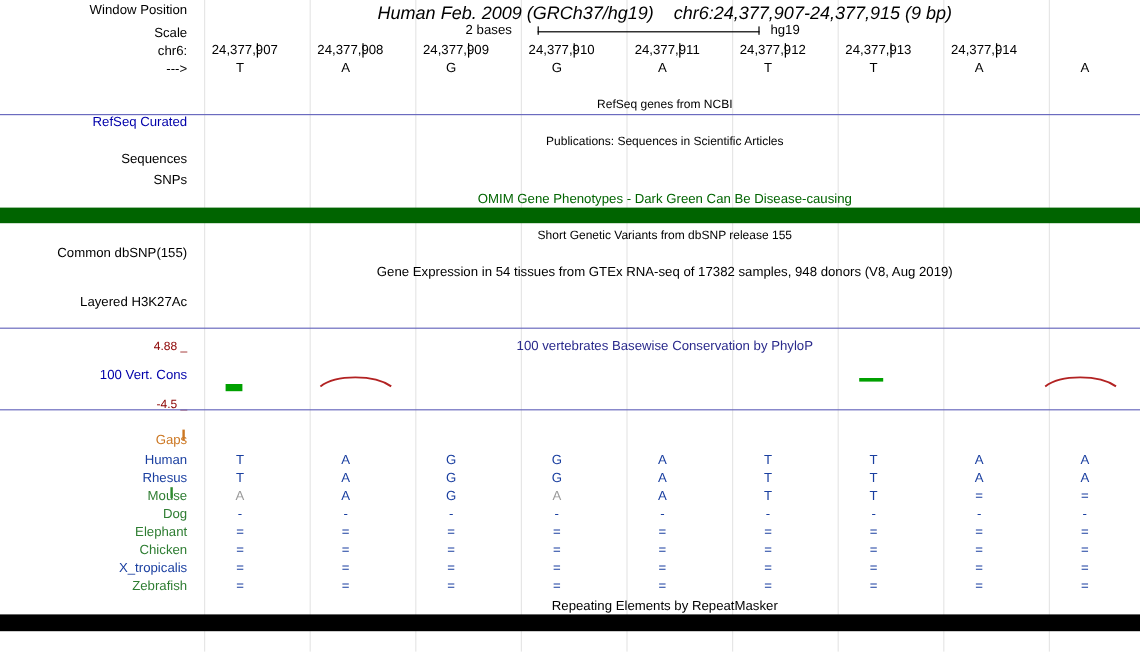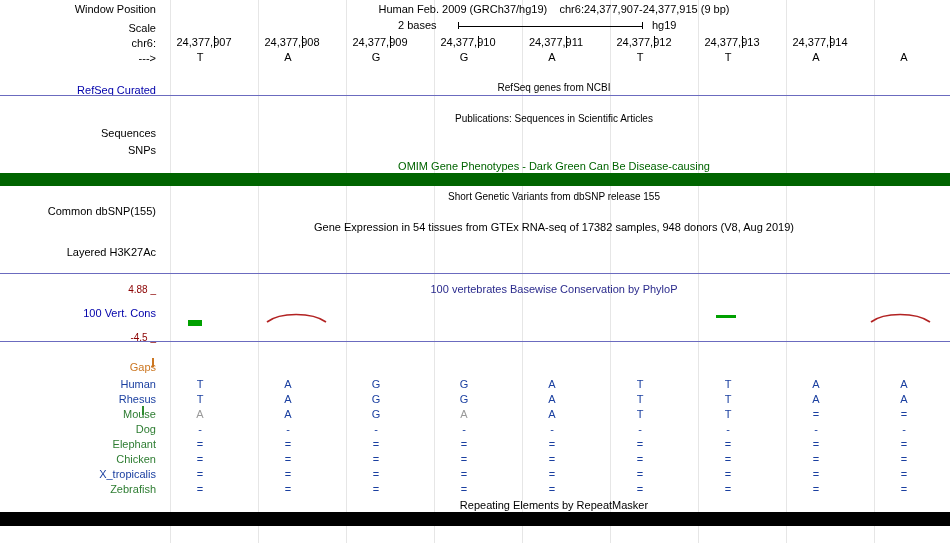--- a/index.html
+++ b/index.html
@@ -27,21 +27,21 @@
   
   .track{position:absolute;left:158px;top:0;width:792px;height:543px;}
 
   .center{position:absolute;width:100%;text-align:center;white-space:nowrap;}
 
   
   .gridline{position:absolute;top:0;width:1px;background:#e6e6e6;}
 
   .blueline{position:absolute;left:0;width:950px;height:1px;background:#6b6bbf;}
 
-  .titlebar{font-size:11px;}
+  .titlebar{font-size:15px;font-style:italic;}
 
   
   .baserow{position:absolute;left:0;width:792px;height:13px;}
   .basecell{position:absolute;text-align:center;width:60px;font-size:11px;}
 
   .ruler-tick{position:absolute;width:1px;background:#000;}
 
   .greenbar{position:absolute;left:0;width:950px;background:#006400;}
   .blackbar{position:absolute;left:0;width:950px;background:#000000;}
 
@@ -66,21 +66,21 @@
 </head>
 <body>
 
 <div class="stage">
 
   <div class="labelcol">
     <div class="lbl" style="top:3px;">Window Position</div>
     <div class="lbl" style="top:22px;">Scale</div>
     <div class="lbl" style="top:37px;padding-left:37px;">chr6:</div>
     <div class="lbl" style="top:52px;">---&gt;</div>
-    <div class="lbl cons-label" style="top:84px;">RefSeq Curated</div>
+    <div class="lbl cons-label" style="top:96px;">RefSeq Curated</div>
     <div class="lbl" style="top:127px;">Sequences</div>
     <div class="lbl" style="top:144px;">SNPs</div>
     <div class="lbl omim-label" style="top:174px;">OMIM Genes</div>
     <div class="lbl" style="top:205px;">Common dbSNP(155)</div>
     <div class="lbl" style="top:246px;">Layered H3K27Ac</div>
     <div class="lbl conslabel-num" style="top:284px;">4.88 _</div>
     <div class="lbl cons-label" style="top:307px;">100 Vert. Cons</div>
     <div class="lbl conslabel-num" style="top:332px;">-4.5 _</div>
     <div class="lbl gaps-label" style="top:361px;">Gaps</div>
     <div class="lbl" style="top:513px;">RepeatMasker</div>
@@ -105,21 +105,21 @@
     <div class="gridline" style="left:452px; height:543px;"></div>
     <div class="gridline" style="left:540px; height:543px;"></div>
     <div class="gridline" style="left:628px; height:543px;"></div>
     <div class="gridline" style="left:716px; height:543px;"></div>
 
     <div class="center titlebar" style="top:3px;">
       <span>Human Feb. 2009 (GRCh37/hg19)</span>&nbsp;&nbsp;&nbsp;
       <span>chr6:24,377,907-24,377,915 (9 bp)</span>
     </div>
 
-    <div class="scalebarwrap" style="left:240px;top:19px;width:330px;height:14px;">
+    <div class="scalebarwrap" style="left:230px;top:19px;width:330px;height:14px;">
       <span class="tiny" style="position:absolute;left:0;top:0;font-size:11px;">2 bases</span>
       <div class="scalebar" style="left:60px;top:7px;width:185px;"></div>
       <div class="scalecap" style="left:60px;top:3px;"></div>
       <div class="scalecap" style="left:244px;top:3px;"></div>
       <span style="position:absolute;left:254px;top:0;font-size:11px;">hg19</span>
     </div>
 
     <div class="baserow" style="top:36px;">
       <div class="basecell" style="left:-14px;width:120px;">24,377,907</div>
       <div class="basecell" style="left:74px;width:120px;">24,377,908</div>

